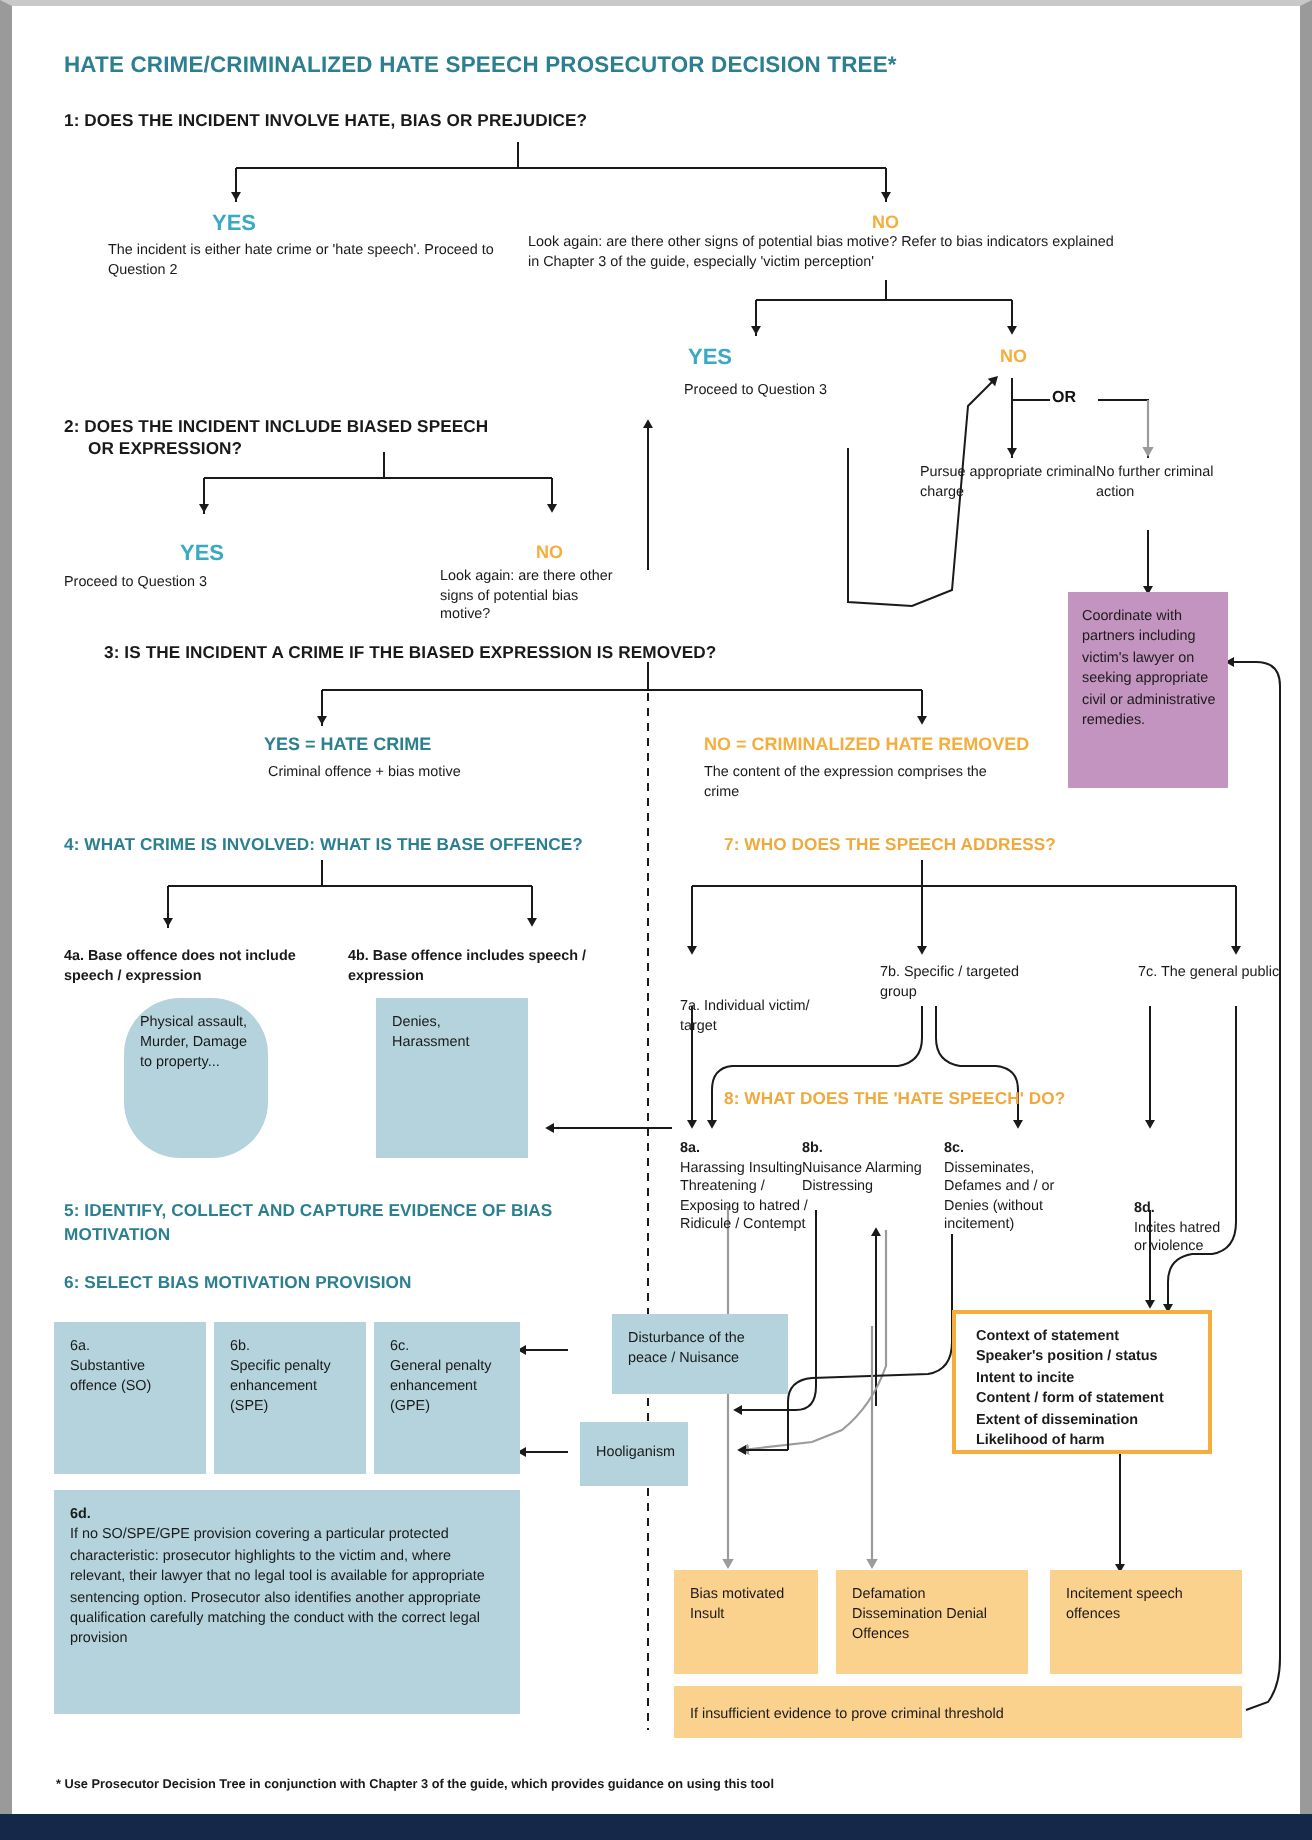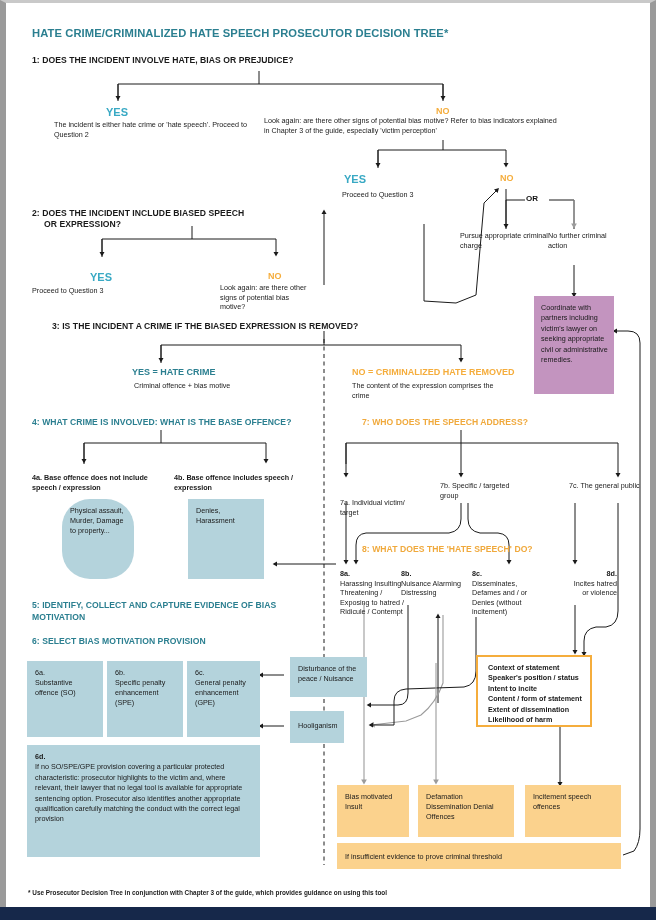--- a/index.html
+++ b/index.html
@@ -236,29 +236,29 @@
       <div>Harassing Insulting Threatening / Exposing to hatred / Ridicule / Contempt</div>
     </div>
     <div class="abs body" style="left:395px;top:566px;width:60px;">
       <span style="font-weight:bold;">8b.</span>
       <div>Nuisance Alarming Distressing</div>
     </div>
     <div class="abs body" style="left:466px;top:566px;width:72px;">
       <span style="font-weight:bold;">8c.</span>
       <div>Disseminates, Defames and / or Denies (without incitement)</div>
     </div>
-    <div class="abs body" style="left:561px;top:566px;width:50px;text-align:right;">
+    <div class="abs body" style="left:561px;top:596px;width:50px;">
       <span style="font-weight:bold;">8d.</span>
       <div>Incites hatred or violence</div>
     </div>
 
-    <div class="abs boxblue" style="left:284px;top:654px;width:77px;height:40px;">Disturbance of the peace / Nuisance</div>
+    <div class="abs boxblue" style="left:300px;top:654px;width:88px;height:40px;">Disturbance of the peace / Nuisance</div>
     <div class="abs boxblue" style="left:284px;top:708px;width:54px;height:32px;padding-top:10px;">Hooliganism</div>
 
-    <div class="abs boxoutline" style="left:470px;top:652px;width:116px;height:72px;">
+    <div class="abs boxoutline" style="left:470px;top:652px;width:130px;height:72px;">
       <div>Context of statement</div>
       <div>Speaker's position / status</div>
       <div>Intent to incite</div>
       <div>Content / form of statement</div>
       <div>Extent of dissemination</div>
       <div>Likelihood of harm</div>
     </div>
 
     <div class="abs boxorange" style="left:331px;top:782px;width:72px;height:52px;">Bias motivated Insult</div>
     <div class="abs boxorange" style="left:412px;top:782px;width:96px;height:52px;">Defamation Dissemination Denial Offences</div>

